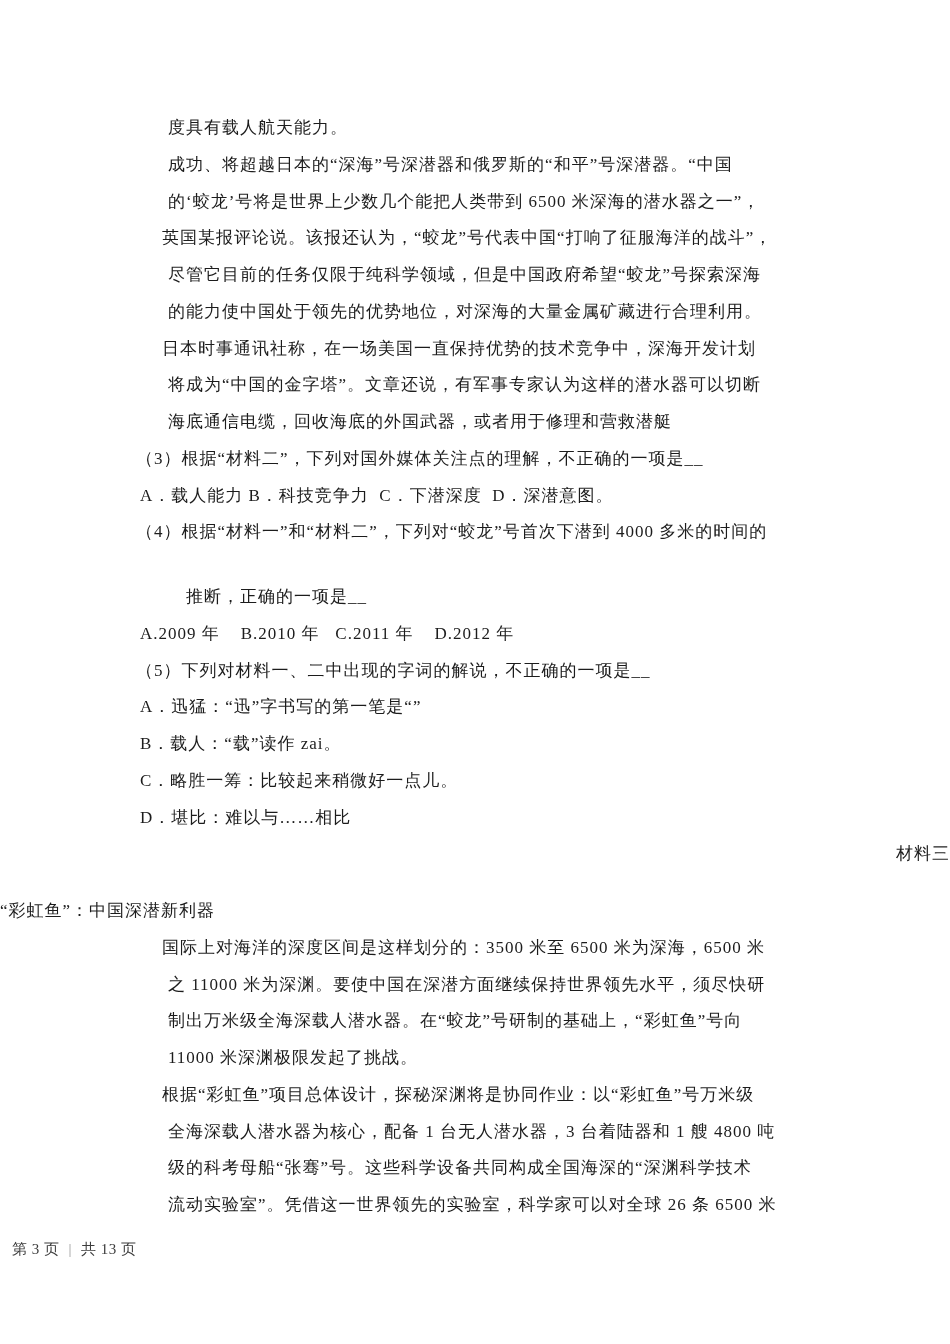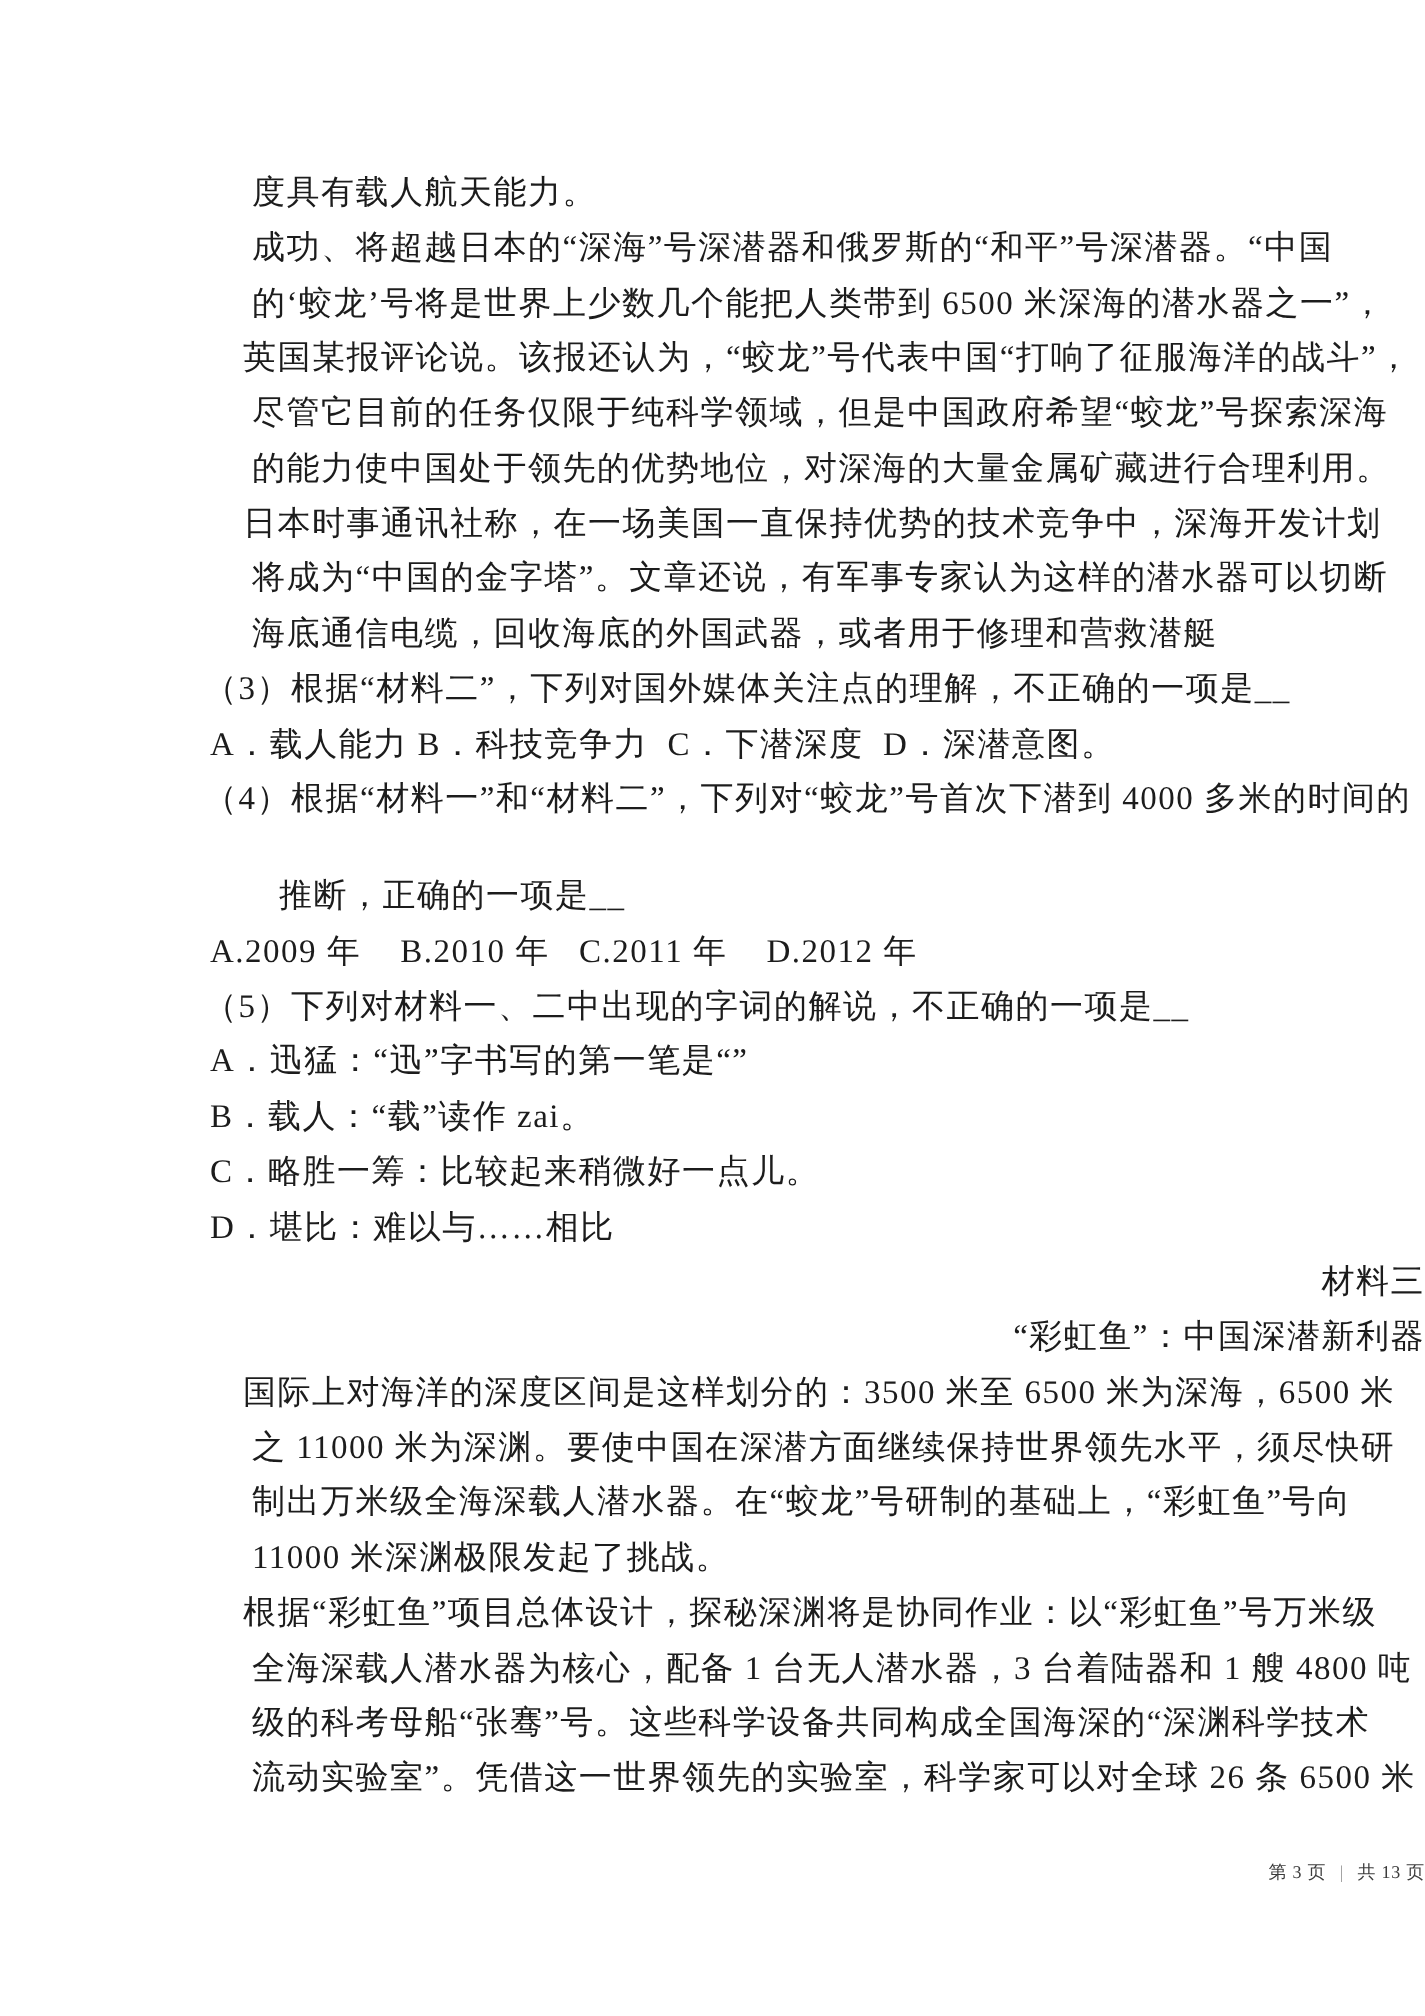--- a/index.html
+++ b/index.html
@@ -12,36 +12,36 @@
     position: relative;
     width: 950px; height: 1344px;
     background: #ffffff;
     color: #1c1c1c;
     font-family: "Liberation Serif", "DejaVu Serif", serif;
   }
   .doc-body { padding-top: 110px; }
   .line {
     height: 36.75px;
     line-height: 36.75px;
-    font-size: 22px;
+    font-size: 17px;
     white-space: pre;
     letter-spacing: 1px;
   }
   .i-para     { padding-left: 162px; }
   .i-cont     { padding-left: 168px; }
   .i-question { padding-left: 136px; }
   .i-option   { padding-left: 140px; }
   .i-sub      { padding-left: 186px; margin-top: 28px; }
   .i-label    { padding-left: 108px; text-align: right; }
-  .i-center   { text-align: right; }
+  .i-center   { text-align: left; margin-top: 20px; }
   .footer {
     position: absolute;
-    left: 0; right: 0; top: 1240px;
-    text-align: right;
-    font-size: 12px;
+    left: 12px; right: 0; top: 1240px;
+    text-align: left;
+    font-size: 15px;
     color: #3c3c3c;
     letter-spacing: 0.5px;
   }
   .footer .sep { color: #9a9a9a; margin: 0 9px; }
 </style>
 </head>
 <body>
 
 <div class="page">
   <div class="doc-body" id="doc-body">

